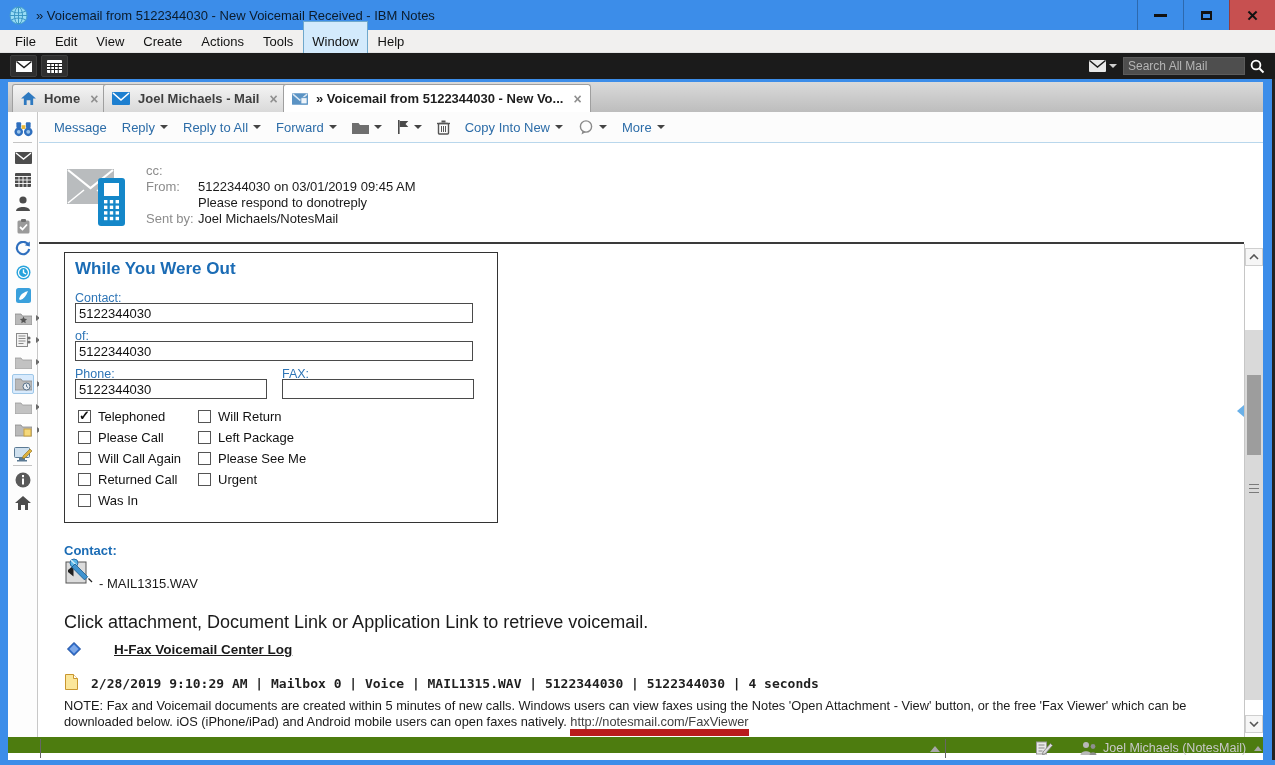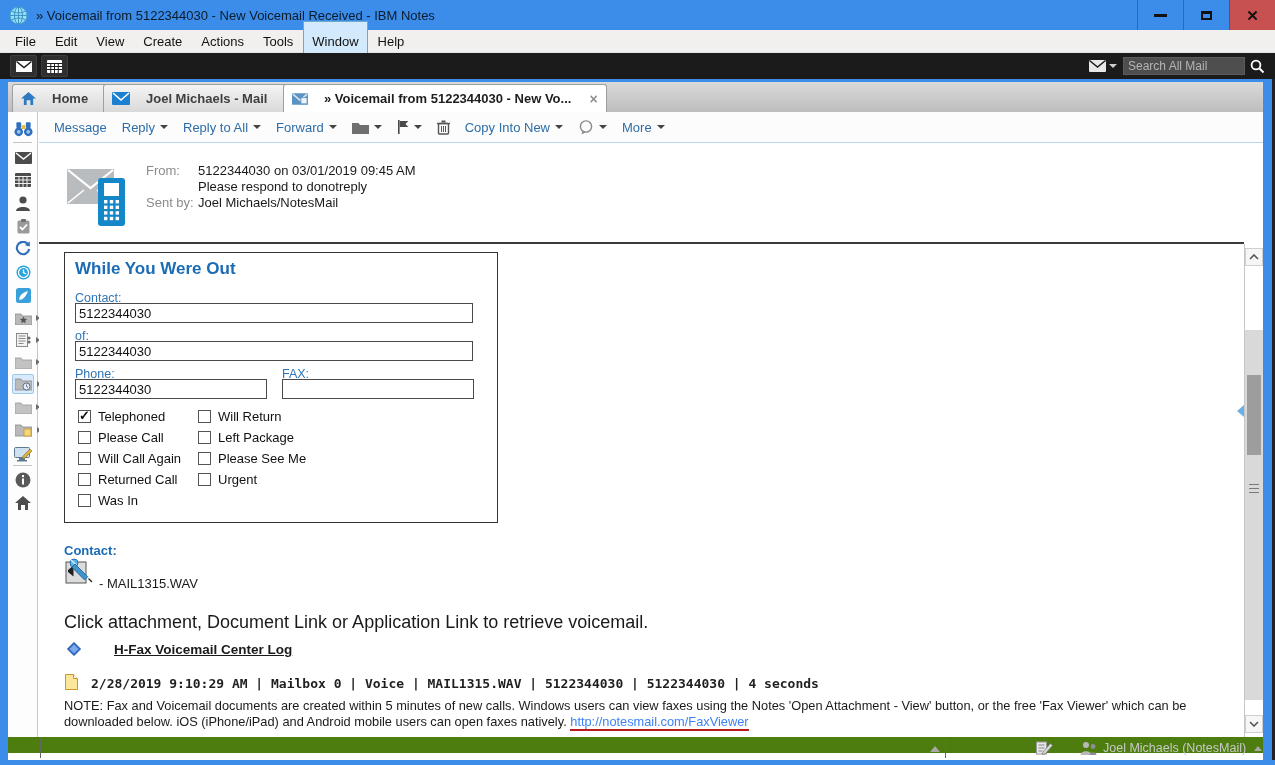--- a/index.html
+++ b/index.html
@@ -31,21 +31,21 @@
   .search-box { width:122px; height:18px; background:#4e4e4e; border:1px solid #5c5c5c; color:#b5b5b5; font-size:12px; padding:0 4px; font-family:"Liberation Sans",sans-serif; }
   .search-box::placeholder { color:#b5b5b5; opacity:1; }
   .dd-arrow { width:0; height:0; border-left:4px solid transparent; border-right:4px solid transparent; border-top:4px solid #cfcfcf; margin:0 6px 0 3px; }
 
   .bluestrip-top { left:0; top:79px; width:1275px; height:3px; background:#3c8de9; }
 
   
   .tabbar { left:0; top:82px; width:1275px; height:30px; background:linear-gradient(#dadada,#bdbdbd); }
   .tab { position:absolute; top:2px; height:28px; border:1px solid #9f9f9f; border-bottom:none; border-radius:3px 3px 0 0; background:linear-gradient(#f4f4f4,#d9d9d9); display:flex; align-items:center; padding:0 8px; }
   .tab.active { background:#fff; height:28px; }
-  .tab-label { font-size:13px; font-weight:bold; color:#3f3f3f; margin:0 16px; white-space:nowrap; }
+  .tab-label { font-size:13px; font-weight:bold; color:#3f3f3f; margin:0 8px; white-space:nowrap; }
   .tab.active .tab-label { color:#1e1e1e; }
   .tab-close { font-size:14px; font-weight:bold; color:#8f8f8f; line-height:1; margin-left:2px; }
 
   
   .frame-left  { left:0; top:79px; width:8px; height:686px; background:#3c8de9; }
   .frame-right { left:1263px; top:79px; width:9px; height:686px; background:#3c8de9; }
   .frame-edge  { left:1272px; top:79px; width:3px; height:686px; background:#232323; }
   .frame-bottom{ left:0; top:760px; width:1275px; height:5px; background:#3c8de9; }
 
   
@@ -82,21 +82,21 @@
 
   .msg-label { position:absolute; left:25px; top:299px; font-size:13px; font-weight:bold; color:#1b6cb5; }
   .wav-ic { position:absolute; left:26px; top:313px; }
   .att-name { position:absolute; left:60px; top:332px; font-size:13px; color:#1a1a1a; }
   .instr { position:absolute; left:25px; top:368px; font-size:18px; color:#1a1a1a; }
   .diamond-ic { position:absolute; left:28px; top:398px; }
   .hfax-link { position:absolute; left:75px; top:398px; font-size:13.5px; font-weight:bold; color:#1a1a1a; text-decoration:underline; }
   .doc-ic { position:absolute; left:26px; top:430px; }
   .log-line { position:absolute; left:52px; top:432px; font-family:"DejaVu Sans Mono","Liberation Mono",monospace; font-weight:bold; font-size:13px; color:#1f1f1f; white-space:nowrap; }
   .note { position:absolute; left:25px; top:454px; width:1145px; font-size:12.8px; line-height:16px; color:#1a1a1a; }
-  .note a { color:#3b82f6; text-decoration:none; border-bottom:2px solid #b91c1c; }
+  .note a { color:#404040; text-decoration:none; border-bottom:7px solid #b91c1c; }
 
   
   .scroll { left:1244px; top:244px; width:19px; height:493px; background:#fff; border-left:1px solid #c6c6c6; }
   .sc-btn { position:absolute; left:0; width:18px; height:18px; display:flex; align-items:center; justify-content:center; background:#f6f6f6; border:1px solid #cfcfcf; }
   .sc-track-gray { position:absolute; left:0; top:86px; width:18px; height:370px; background:#d9d9d9; }
   .sc-thumb { position:absolute; left:2px; top:131px; width:14px; height:80px; background:#9d9d9d; }
   .sc-grip { position:absolute; left:4px; top:240px; width:10px; height:9px; border-top:1px solid #7a7a7a; border-bottom:1px solid #7a7a7a; }
   .sc-grip::after { content:""; position:absolute; left:0; top:3px; width:10px; height:1px; background:#7a7a7a; }
   .collapse-arrow { left:1237px; top:405px; width:0; height:0; border-top:6px solid transparent; border-bottom:6px solid transparent; border-right:7px solid #69b0e8; }
 
@@ -398,20 +398,24 @@
       <rect x="37" y="50.2" width="3.4" height="3.4"></rect>
         <rect x="42.8" y="50.2" width="3.4" height="3.4"></rect>
         <rect x="48.6" y="50.2" width="3.4" height="3.4"></rect>
       <rect x="37" y="55.8" width="3.4" height="3.4"></rect>
         <rect x="42.8" y="55.8" width="3.4" height="3.4"></rect>
         <rect x="48.6" y="55.8" width="3.4" height="3.4"></rect>
     </g>
   </svg>
   <div class="hdr-grid">
     <div class="hdr-row">
+      <span class="hdr-label">cc:</span>
+      <span class="hdr-value"></span>
+    </div>
+    <div class="hdr-row">
       <span class="hdr-label">From:</span>
       <span class="hdr-value">5122344030 on 03/01/2019 09:45 AM</span>
     </div>
     <div class="hdr-row">
       <span class="hdr-label"></span>
       <span class="hdr-value">Please respond to donotreply</span>
     </div>
     <div class="hdr-row">
       <span class="hdr-label">Sent by:</span>
       <span class="hdr-value">Joel Michaels/NotesMail</span>

